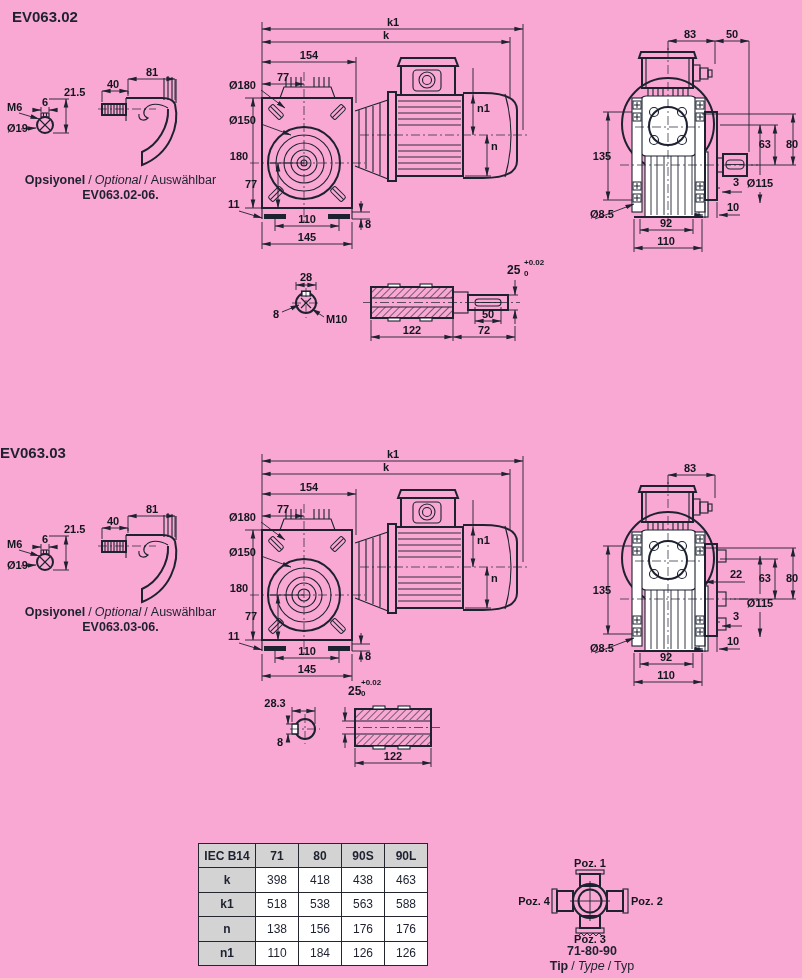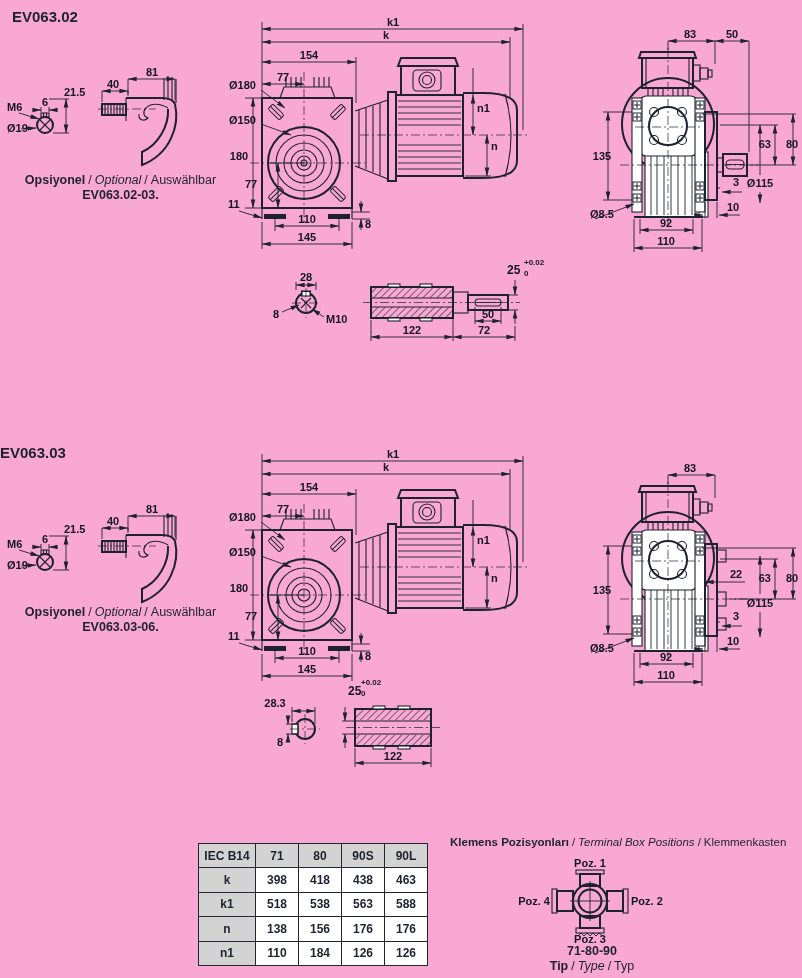--- a/index.html
+++ b/index.html
@@ -19,21 +19,21 @@
   svg .fd{fill:#1d2130;stroke:none;}
   svg use{stroke:#1d2130;fill:none;}
   svg text.d{font:bold 11px "Liberation Sans",sans-serif;fill:#14161f;text-anchor:middle;}
   svg text.st{text-anchor:start;} svg text.en{text-anchor:end;}
   svg text.tol{font:bold 8px "Liberation Sans",sans-serif;fill:#14161f;text-anchor:start;}
   svg text.big{font:bold 12px "Liberation Sans",sans-serif;}
   table.spec{border-collapse:collapse;table-layout:fixed;}
   table.spec th,table.spec td{border:1.7px solid #23262f;height:21.4px;text-align:center;
       vertical-align:middle;font-size:12px;padding:1px 2px;}
   table.spec th{background:#d3d3d3;font-weight:bold;}
-  table.spec td{font-weight:bold;background:#fff;}
+  table.spec td{font-weight:normal;background:#fff;}
   .c0{width:52px;} .cn{width:38px;}
   .term-title{font-size:11.5px;white-space:nowrap;}
   .term-cap{width:140px;text-align:center;font-size:12.5px;line-height:15px;}
 </style>
 </head>
 <body>
 
 <div class="page">
 
 <svg width="0" height="0" style="position:absolute">
@@ -101,21 +101,21 @@
     <line class="dim" x1="4" y1="25" x2="4" y2="36"></line>
         <line class="dim" x1="30" y1="25" x2="30" y2="30"></line>
     <line class="dim" x1="4" y1="25" x2="30" y2="25" marker-start="url(#ar)" marker-end="url(#ar)"></line>
   </g>
   <text class="d" x="54" y="10">81</text>
   <text class="d" x="15" y="22">40</text>
 </svg>
 
 <div class="abs capline" style="left:8px;top:173px">
   <span class="b">Opsiyonel</span><span class="sep">/</span><span class="i">Optional</span><span class="sep">/</span><span>Auswählbar</span><br>
-  <span class="b">EV063.02-03.</span>
+  <span class="b">EV063.02-06.</span>
 </div>
 
 <svg class="abs" style="left:225px;top:8px" width="330" height="250" viewBox="0 0 330 250">
   <g>
     <rect class="ln lw2" x="37" y="90" width="90" height="110"></rect>
     <circle class="ln lw2" cx="79" cy="155" r="36"></circle>
     <circle class="ln" cx="79" cy="155" r="28"></circle>
         <circle class="ln" cx="79" cy="155" r="20"></circle>
     <circle class="ln" cx="79" cy="155" r="13"></circle>
         <circle class="ln" cx="79" cy="155" r="7"></circle>
@@ -631,23 +631,20 @@
   <tr>
     <th>n1</th>
     <td>110</td>
     <td>184</td>
     <td>126</td>
     <td>126</td>
   </tr>
 </tbody>
     </table>
 
-<div class="abs term-title" style="left:450px;top:836px">
-  <span class="b">Klemens Pozisyonları</span><span class="sep">/</span><span class="i">Terminal Box Positions</span><span class="sep">/</span><span>Klemmenkasten</span>
-</div>
 
 <svg class="abs" style="left:522px;top:850px" width="140" height="94" viewBox="0 0 140 94">
   <g>
     <rect class="ln" x="54" y="20" width="28" height="4"></rect>
     <rect class="ln lw2" x="58" y="24" width="20" height="12"></rect>
     <rect class="ln" x="101" y="39" width="5" height="24"></rect>
     <rect class="ln lw2" x="85" y="41" width="16" height="20"></rect>
     <rect class="ln" x="30" y="39" width="5" height="24"></rect>
     <rect class="ln lw2" x="35" y="41" width="16" height="20"></rect>
     <rect class="ln lw2" x="58" y="66" width="20" height="12"></rect>

